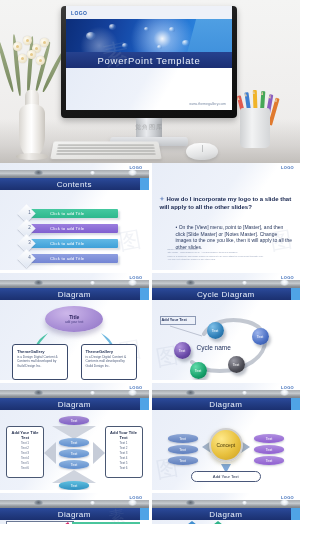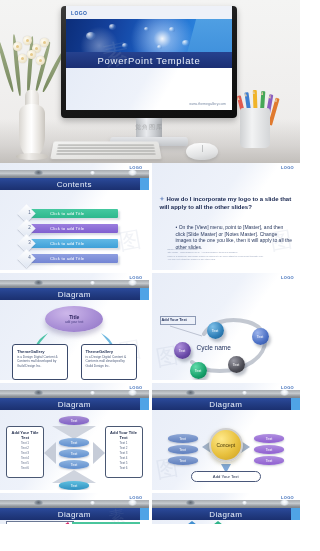--- a/index.html
+++ b/index.html
@@ -352,20 +352,28 @@
         </div>
         <div class="box" style="right:12px;">
           <b>ThemeGallery</b>
           <p>is a Design Digital Content &amp; Contents mall developed by Guild Design Inc.</p>
         </div>
       </div>
     </div>
 
     <div class="slide">
       <div class="sl-logo">LOGO</div>
+      <div class="hdr">
+        <div class="metal"></div>
+        <div class="lamp d" style="left:34px;"></div>
+        <div class="lamp" style="left:90px;top:1px;width:5px;height:4px;"></div>
+        <div class="lamp" style="left:128px;"></div>
+        <div class="bar">Cycle Diagram</div>
+        <div class="acc"></div>
+      </div>
       <div class="body">
         <div class="wm" style="left:4px;bottom:8px;right:auto;">图</div>
         <svg style="position:absolute;left:0;top:0;width:148px;height:80px;" viewBox="0 0 148 80">
           <path d="M40 62 C52 74, 82 74, 100 62 C118 50, 118 28, 96 22 C74 16, 58 24, 52 34" fill="none" stroke="#b9bec9" stroke-width="4" stroke-linecap="round" opacity=".85"></path>
           <path d="M18 26 L50 36" fill="none" stroke="#8a93a8" stroke-width=".5"></path>
         </svg>
         <div class="cyc-box" style="left:8px;top:16px;width:36px;height:9px;"></div>
         <div class="cyc-lbl" style="left:10px;top:18px;">Add Your Text</div>
         <div class="cyc-name" style="left:45px;top:44px;">Cycle name</div>
         <div class="orb" style="left:55px;top:22px;background:radial-gradient(circle at 33% 28%,#7fc0e8,#2f7fb8 60%,#1b5a88);">

